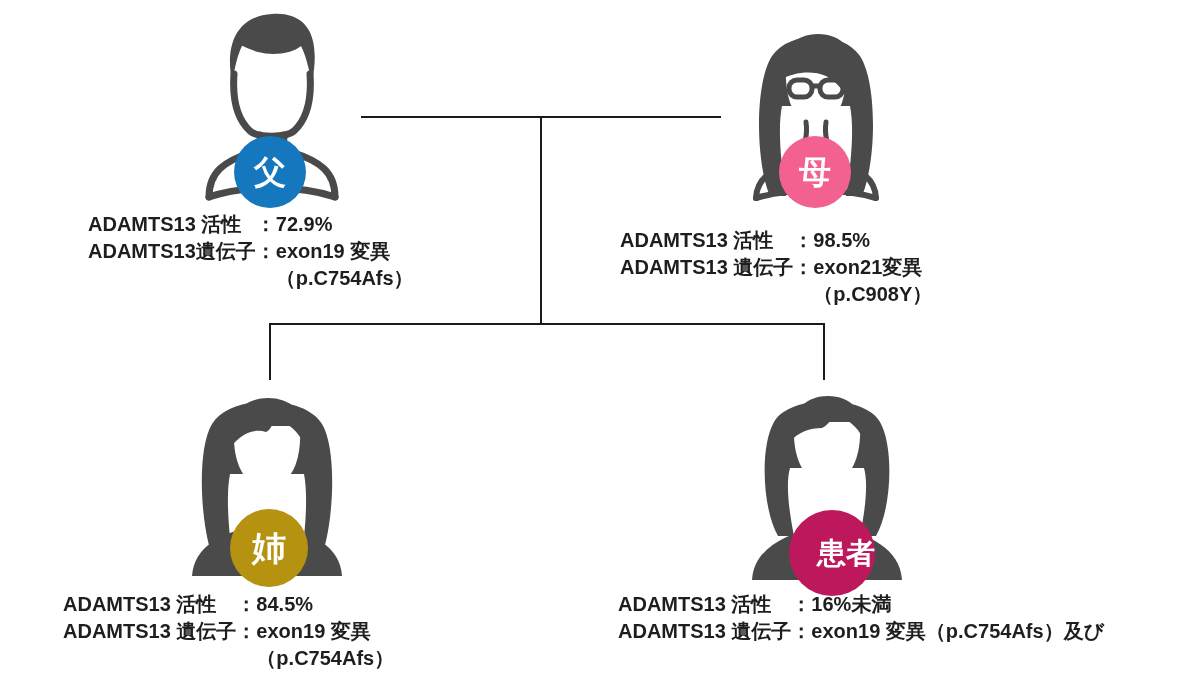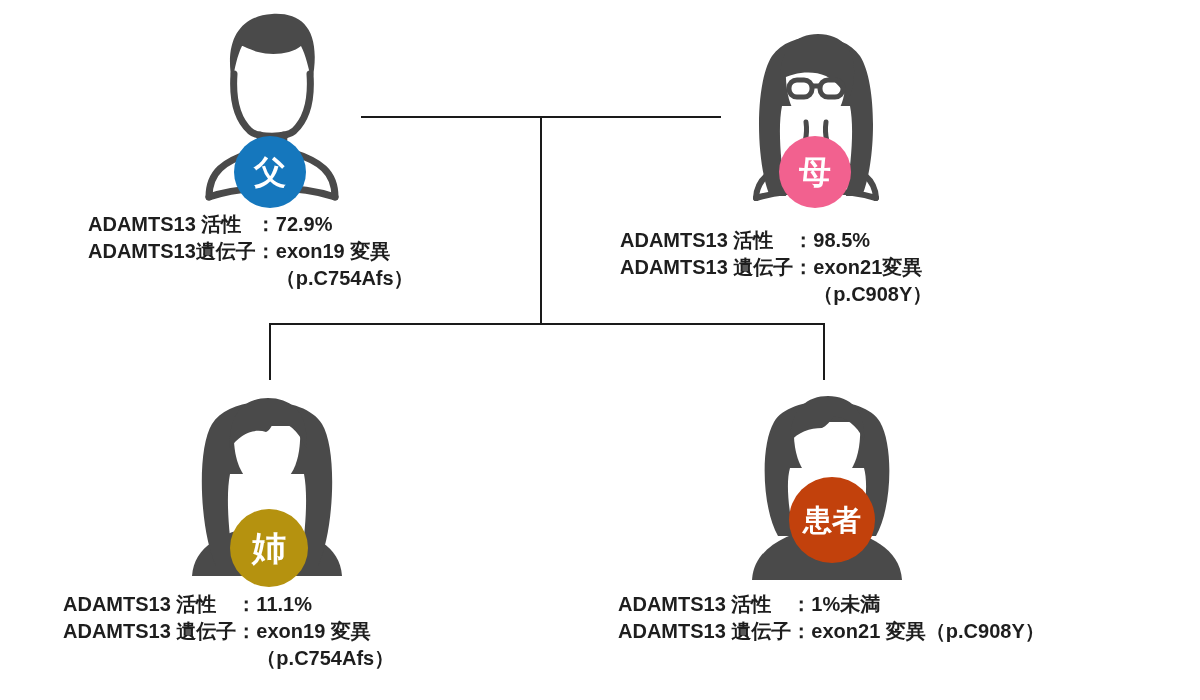--- a/index.html
+++ b/index.html
@@ -116,21 +116,21 @@
     </svg>
   </div>
   <div class="badge" style="left: 230px; top: 509px; width: 78px; height: 78px; font-size: 34px; background: rgb(181, 146, 15);">
     <span>姉</span>
   </div>
   <div class="info" style="left:63px;top:591px;">
     <div class="row">
       <span class="label">ADAMTS13 活性</span>
       <span class="sep">：</span>
       <span class="val">
-          <div>11.1%</div>
+          <div>84.5%</div>
         </span>
     </div>
     <div class="row">
       <span class="label">ADAMTS13 遺伝子</span>
       <span class="sep">：</span>
       <span class="val">
         <div>exon19 変異</div>
         <div>（p.C754Afs）</div>
       </span>
     </div>
@@ -139,33 +139,33 @@
   <div class="avatar" style="left:738px;top:384px;width:178px;height:196px;">
     <svg viewBox="0 0 178 196">
       <path d="M14 196 C16 164 48 150 80 143 L98 143 C130 150 162 164 164 196 Z" fill="currentColor"></path>
       <path d="M74 143 L89 178 L104 143 Z" fill="#ffffff"></path>
       <path d="M79 94 C81 110 77 124 72 146 L106 146 C101 124 97 110 99 94 Z" fill="#ffffff"></path>
       <path d="M40 152 C24 124 22 62 36 38 C52 10 126 10 142 38 C156 62 154 124 138 152 L122 152 C128 122 130 98 126 84 L52 84 C48 98 50 122 56 152 Z" fill="currentColor"></path>
       <path d="M56 38 C54 76 66 98 89 100 C112 98 124 76 122 38 Z" fill="#ffffff"></path>
       <path d="M52 58 C52 24 70 12 90 12 C112 12 128 26 126 56 C118 40 108 34 96 32 C92 38 88 42 84 44 C72 44 60 48 52 58 Z" fill="currentColor"></path>
     </svg>
   </div>
-  <div class="badge" style="left: 789px; top: 477px; width: 86px; height: 86px; font-size: 29px; background: #c2410c;">
+  <div class="badge" style="left: 789px; top: 510px; width: 86px; height: 86px; font-size: 29px; background: #be185d; justify-content: flex-end;">
     <span>患者</span>
   </div>
   <div class="info" style="left:618px;top:591px;">
     <div class="row">
       <span class="label">ADAMTS13 活性</span>
       <span class="sep">：</span>
       <span class="val">
-          <div>1%未満</div>
+          <div>16%未満</div>
         </span>
     </div>
     <div class="row">
       <span class="label">ADAMTS13 遺伝子</span>
       <span class="sep">：</span>
       <span class="val">
-        <div>exon21 変異（p.C908Y）</div>
+        <div>exon19 変異（p.C754Afs）及び</div>
       </span>
     </div>
   </div>
 
 </div>
 
 </body></html>

